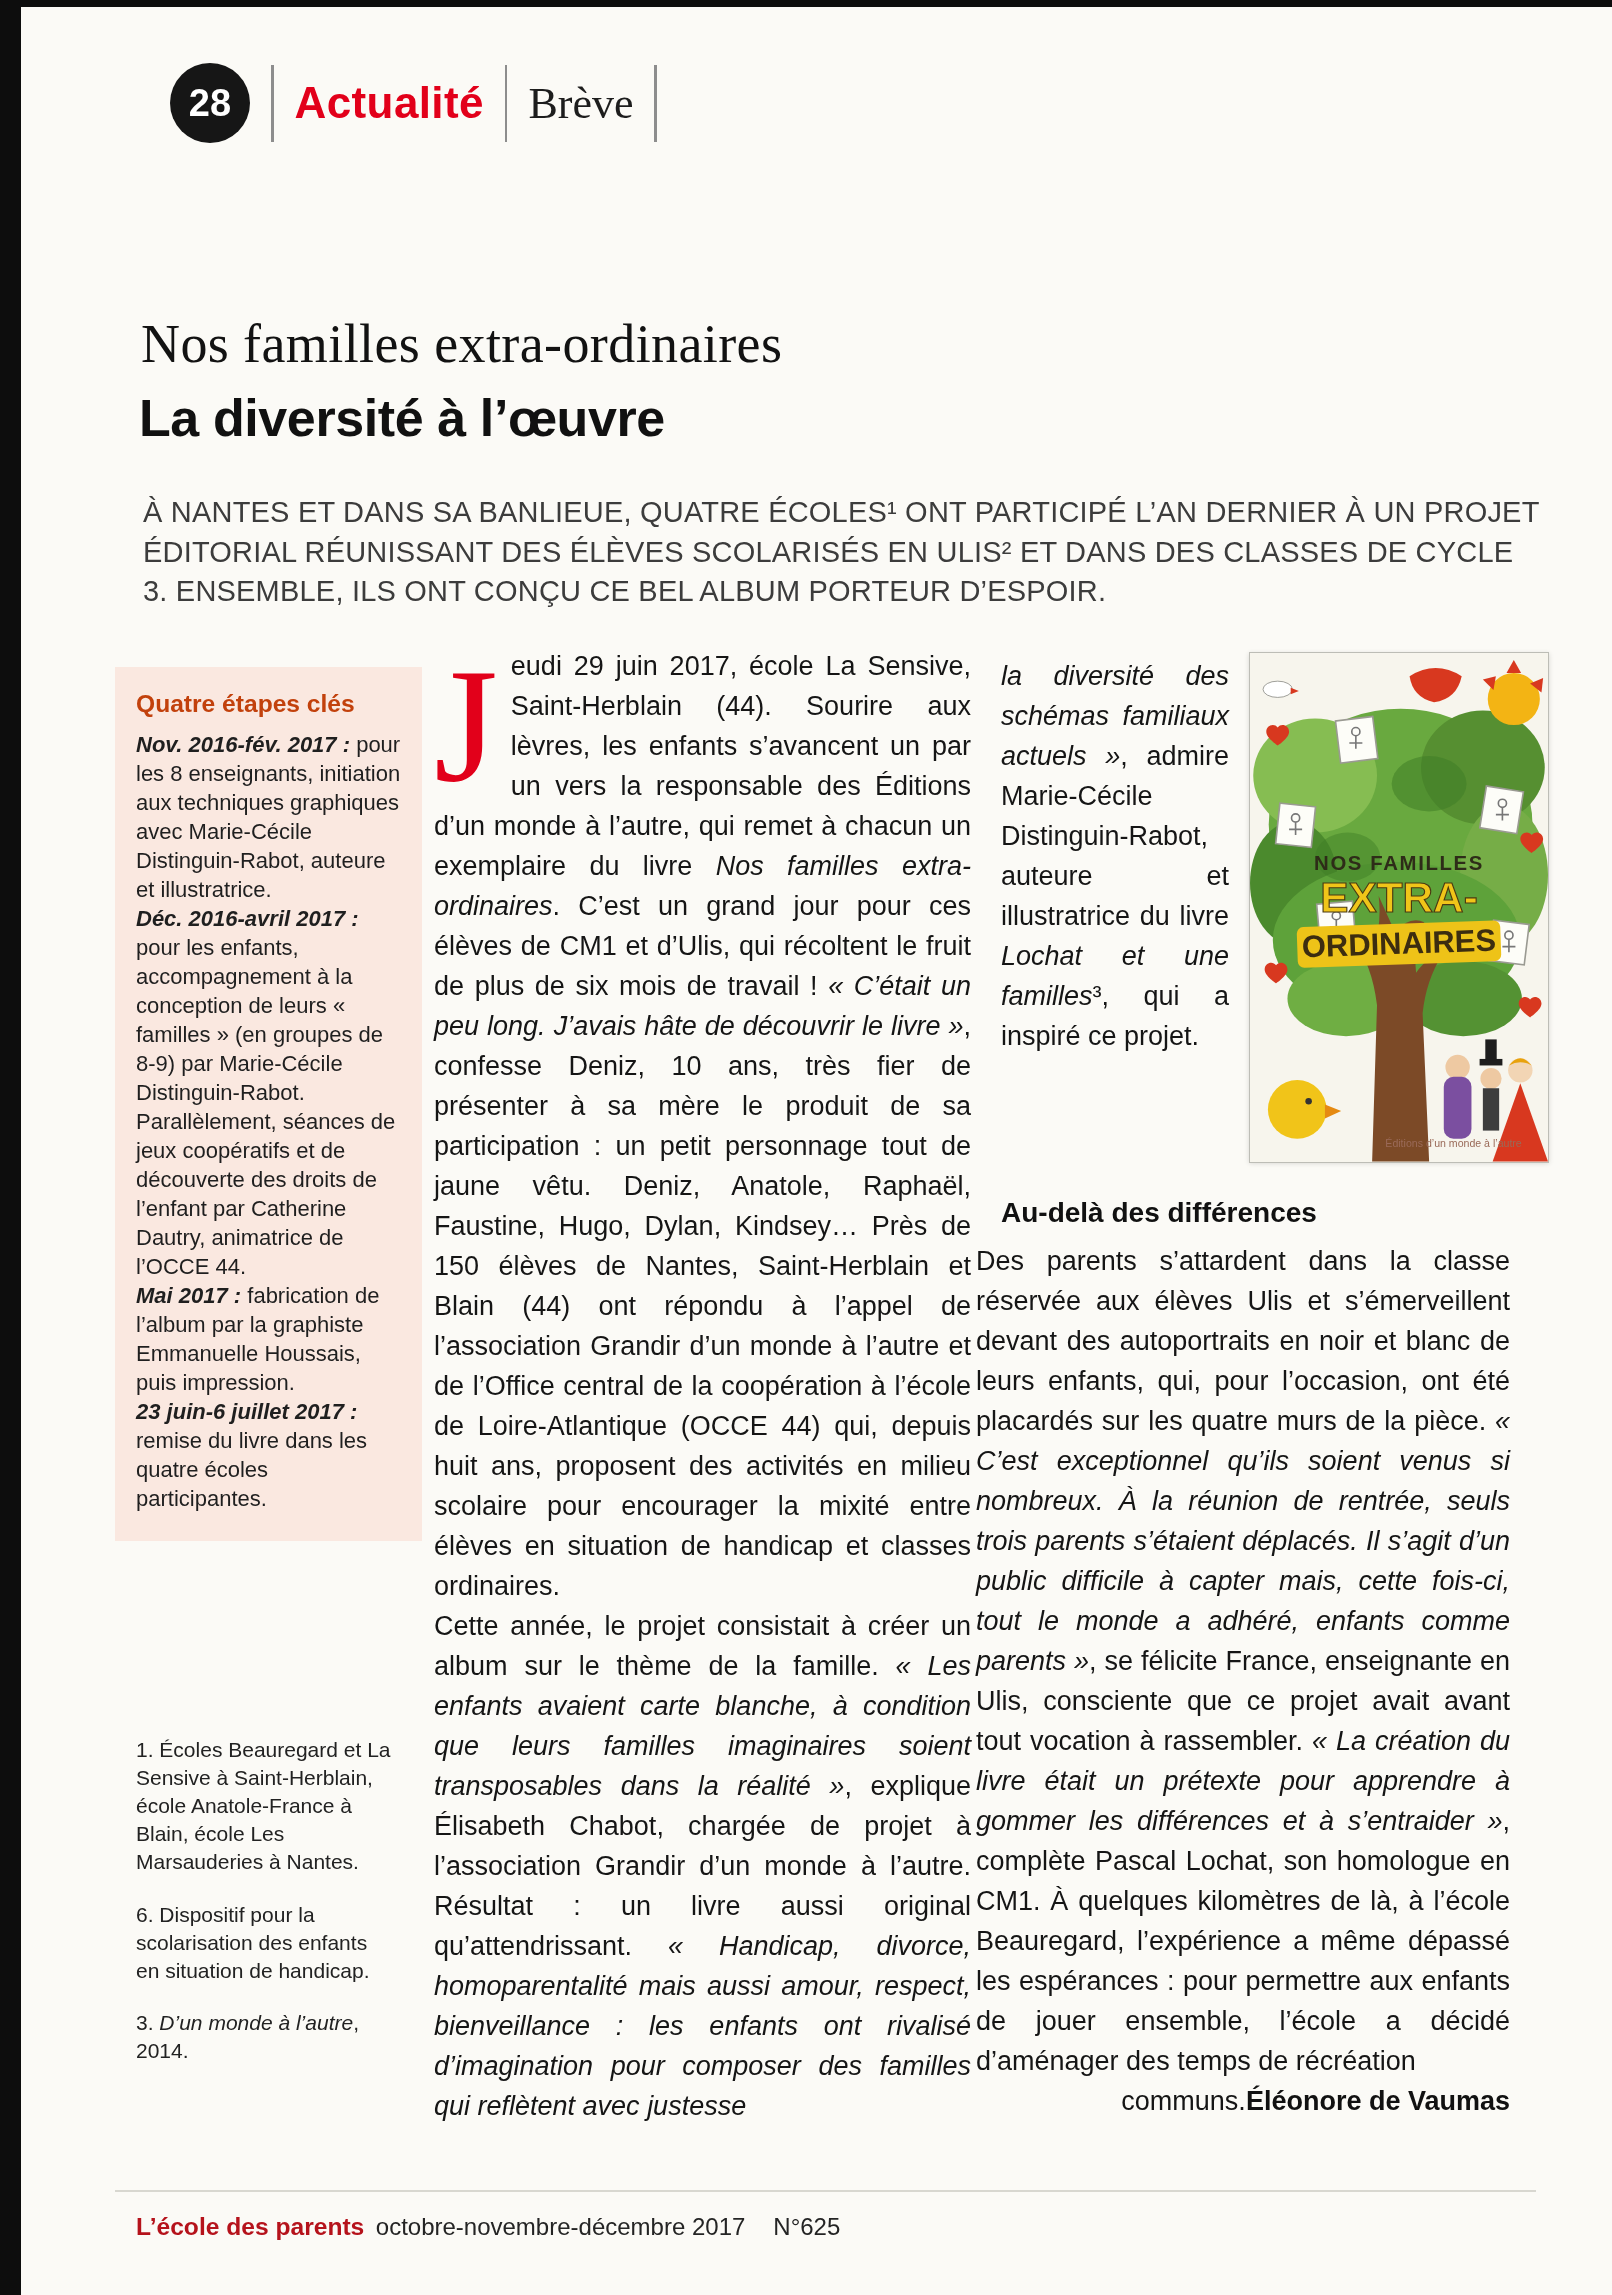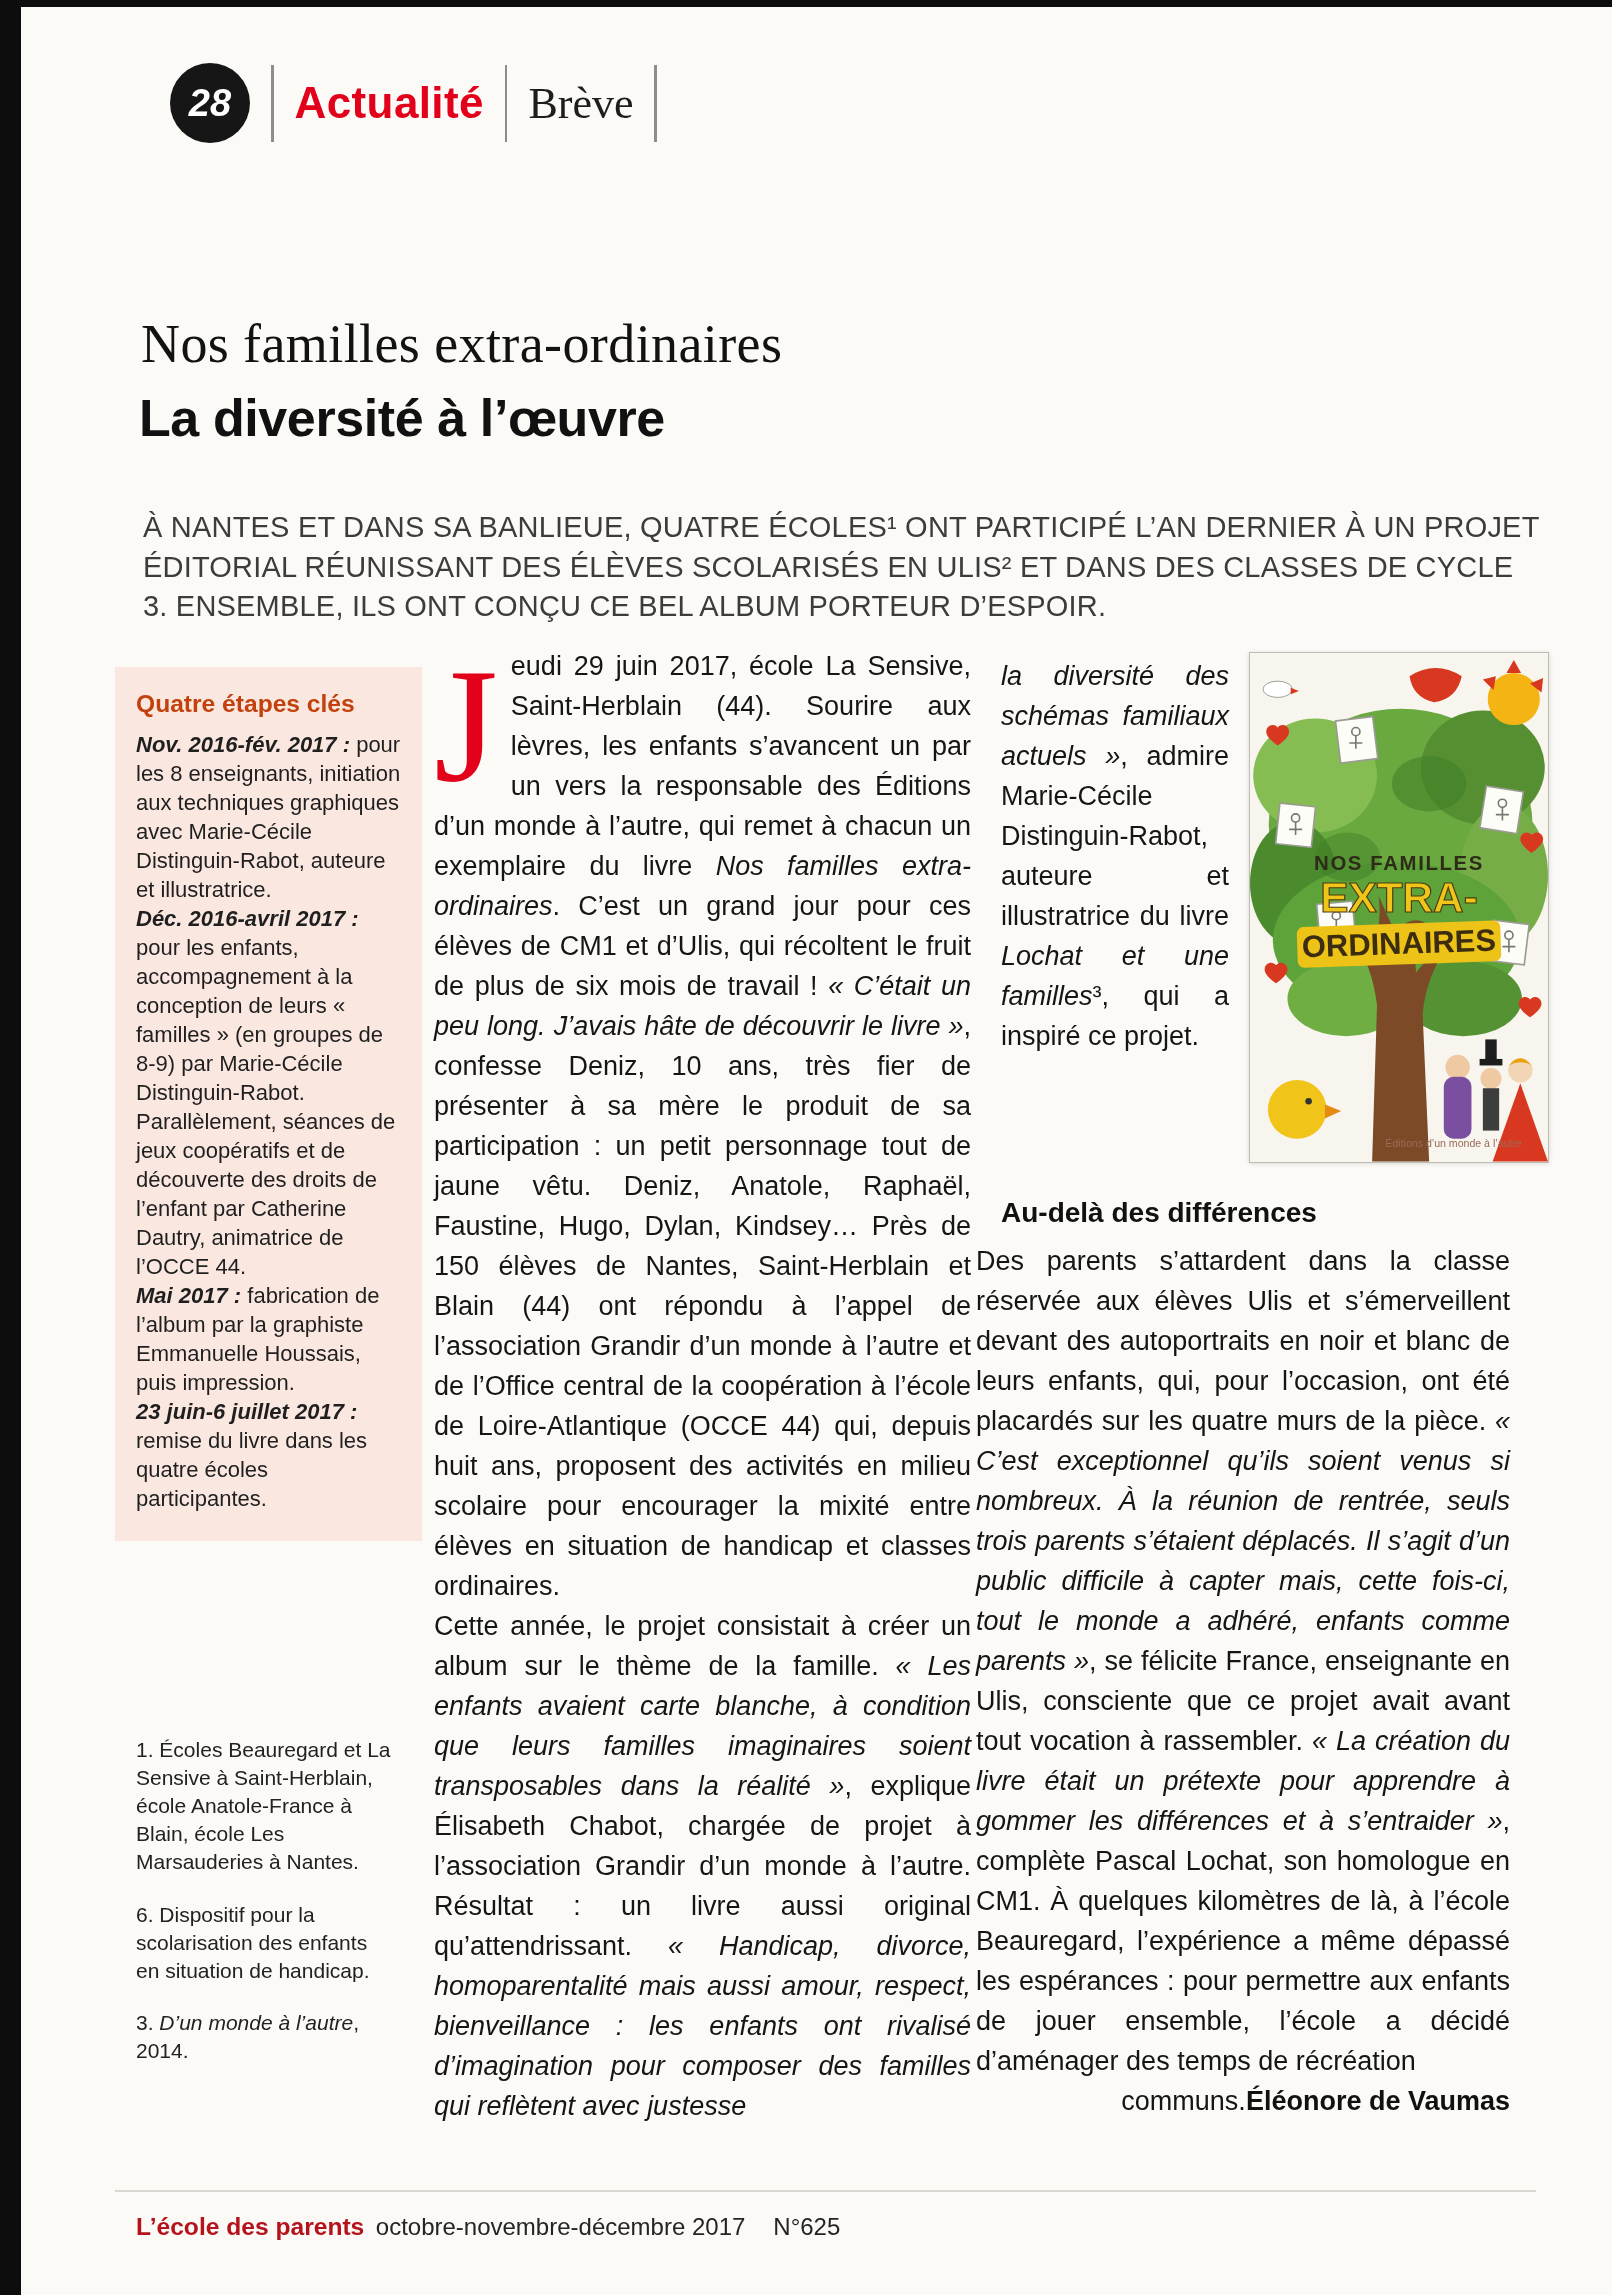--- a/index.html
+++ b/index.html
@@ -10,38 +10,38 @@
     font-family:"Liberation Sans","DejaVu Sans",sans-serif;
     color:#1a1a1a;
   }
   .scan-edge-left { position:absolute; left:0; top:0; width:21px; height:100%; background:#0d0d0d; }
   .scan-edge-top  { position:absolute; left:0; top:0; width:100%; height:7.4px; background:#0d0d0d; }
 
   
   .hdr { position:absolute; left:170px; top:62px; display:flex; align-items:center; height:82px; }
   .pagenum {
     width:80px; height:80px; border-radius:50%; background:#161616; color:#fff;
-    font-size:38px; font-weight:bold; display:flex; align-items:center; justify-content:center;font-style:italic;
+    font-size:38px; font-weight:bold; display:flex; align-items:center; justify-content:center;
   }
   .hsep { width:2.5px; height:77px; background:#8d8d8d; margin:0 21px; }
   .section-label { color:#e2001a; font-weight:bold; font-size:44px; letter-spacing:0.4px; }
   .subsection-label { font-family:"Liberation Serif","DejaVu Serif",serif; font-size:44px; color:#1d1d1d; }
 
   
   .kicker {
     position:absolute; left:141px; top:313px;
     font-family:"Liberation Serif","DejaVu Serif",serif;
     font-size:54px; font-weight:400; color:#121212; letter-spacing:0.4px;
   }
   .title {
     position:absolute; left:139px; top:388px;
     font-size:52px; font-weight:bold; color:#111; letter-spacing:-0.4px;
   }
   .standfirst {
-    position:absolute; left:143px; top:508px; width:1398px;
+    position:absolute; left:143px; top:493px; width:1398px;
     font-size:29px; line-height:1.37; color:#3c3c3c; letter-spacing:0.2px;
   }
 
   
   .sbox {
     position:absolute; left:115px; top:667px; width:307px;
     background:#fae8e0; padding:23px 21px 28px 21px;
   }
   .sbox-title { color:#c2410c; font-weight:bold; font-size:24.6px; margin-bottom:11.5px; }
   .sb-entry { font-size:22px; line-height:29px; color:#1f1f1f; }

